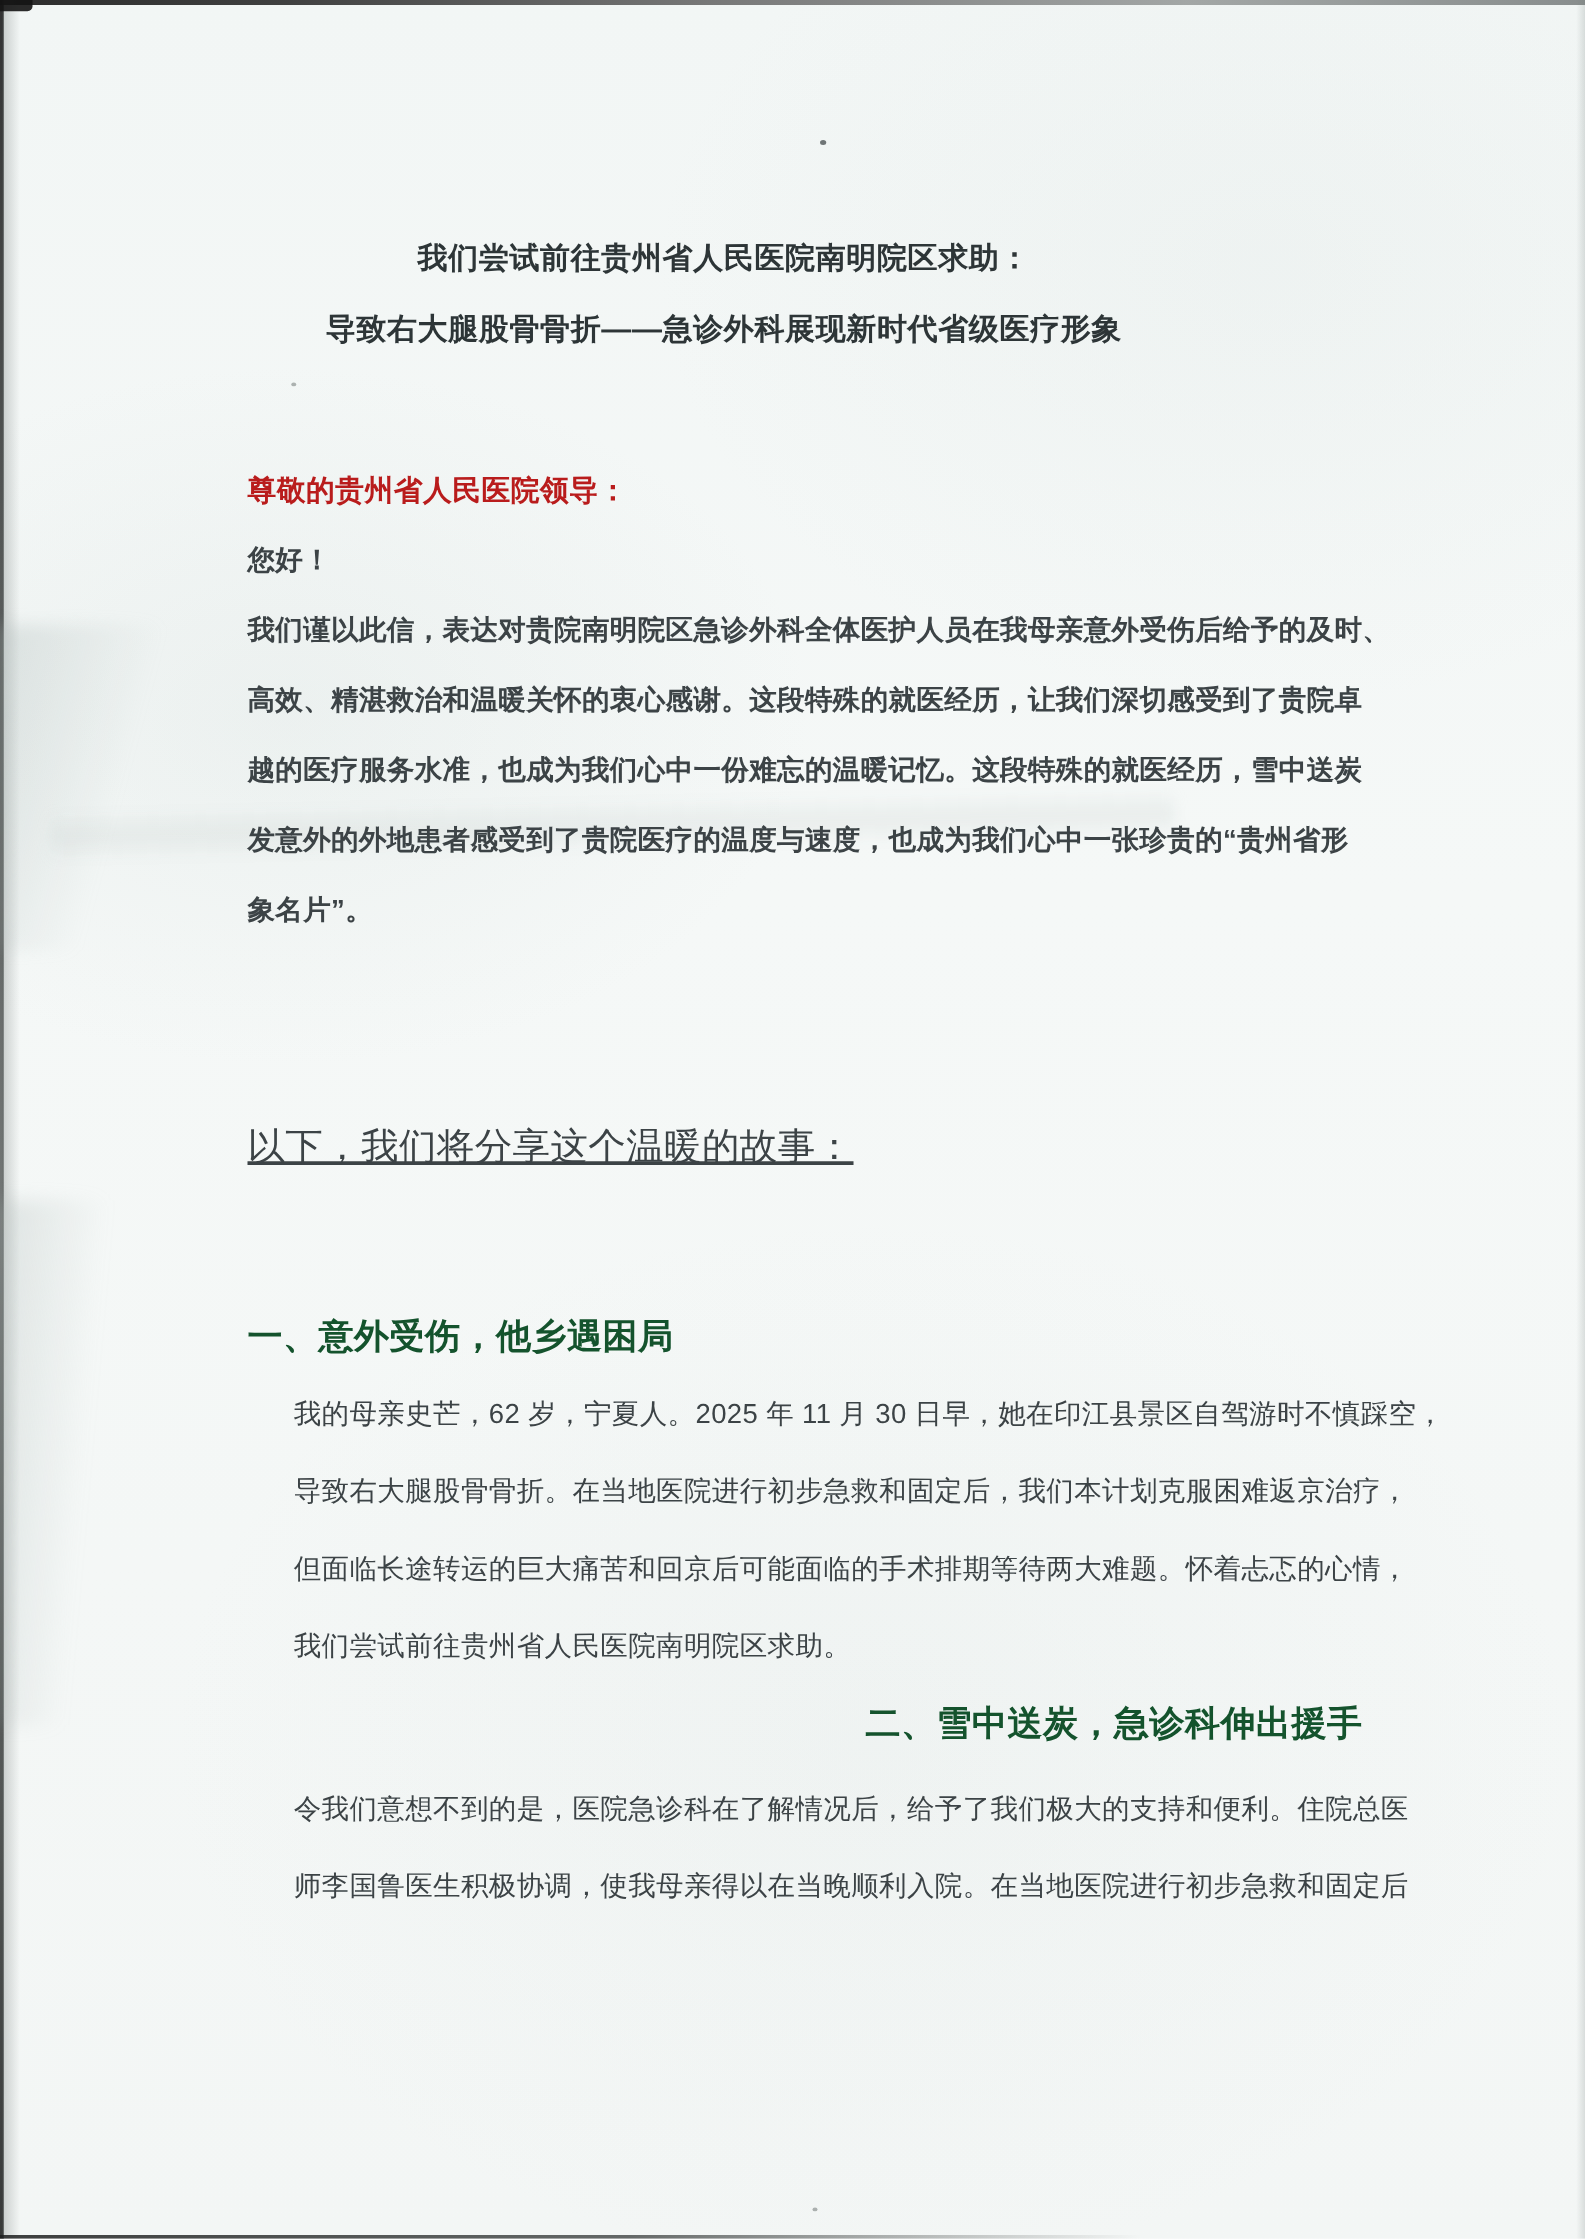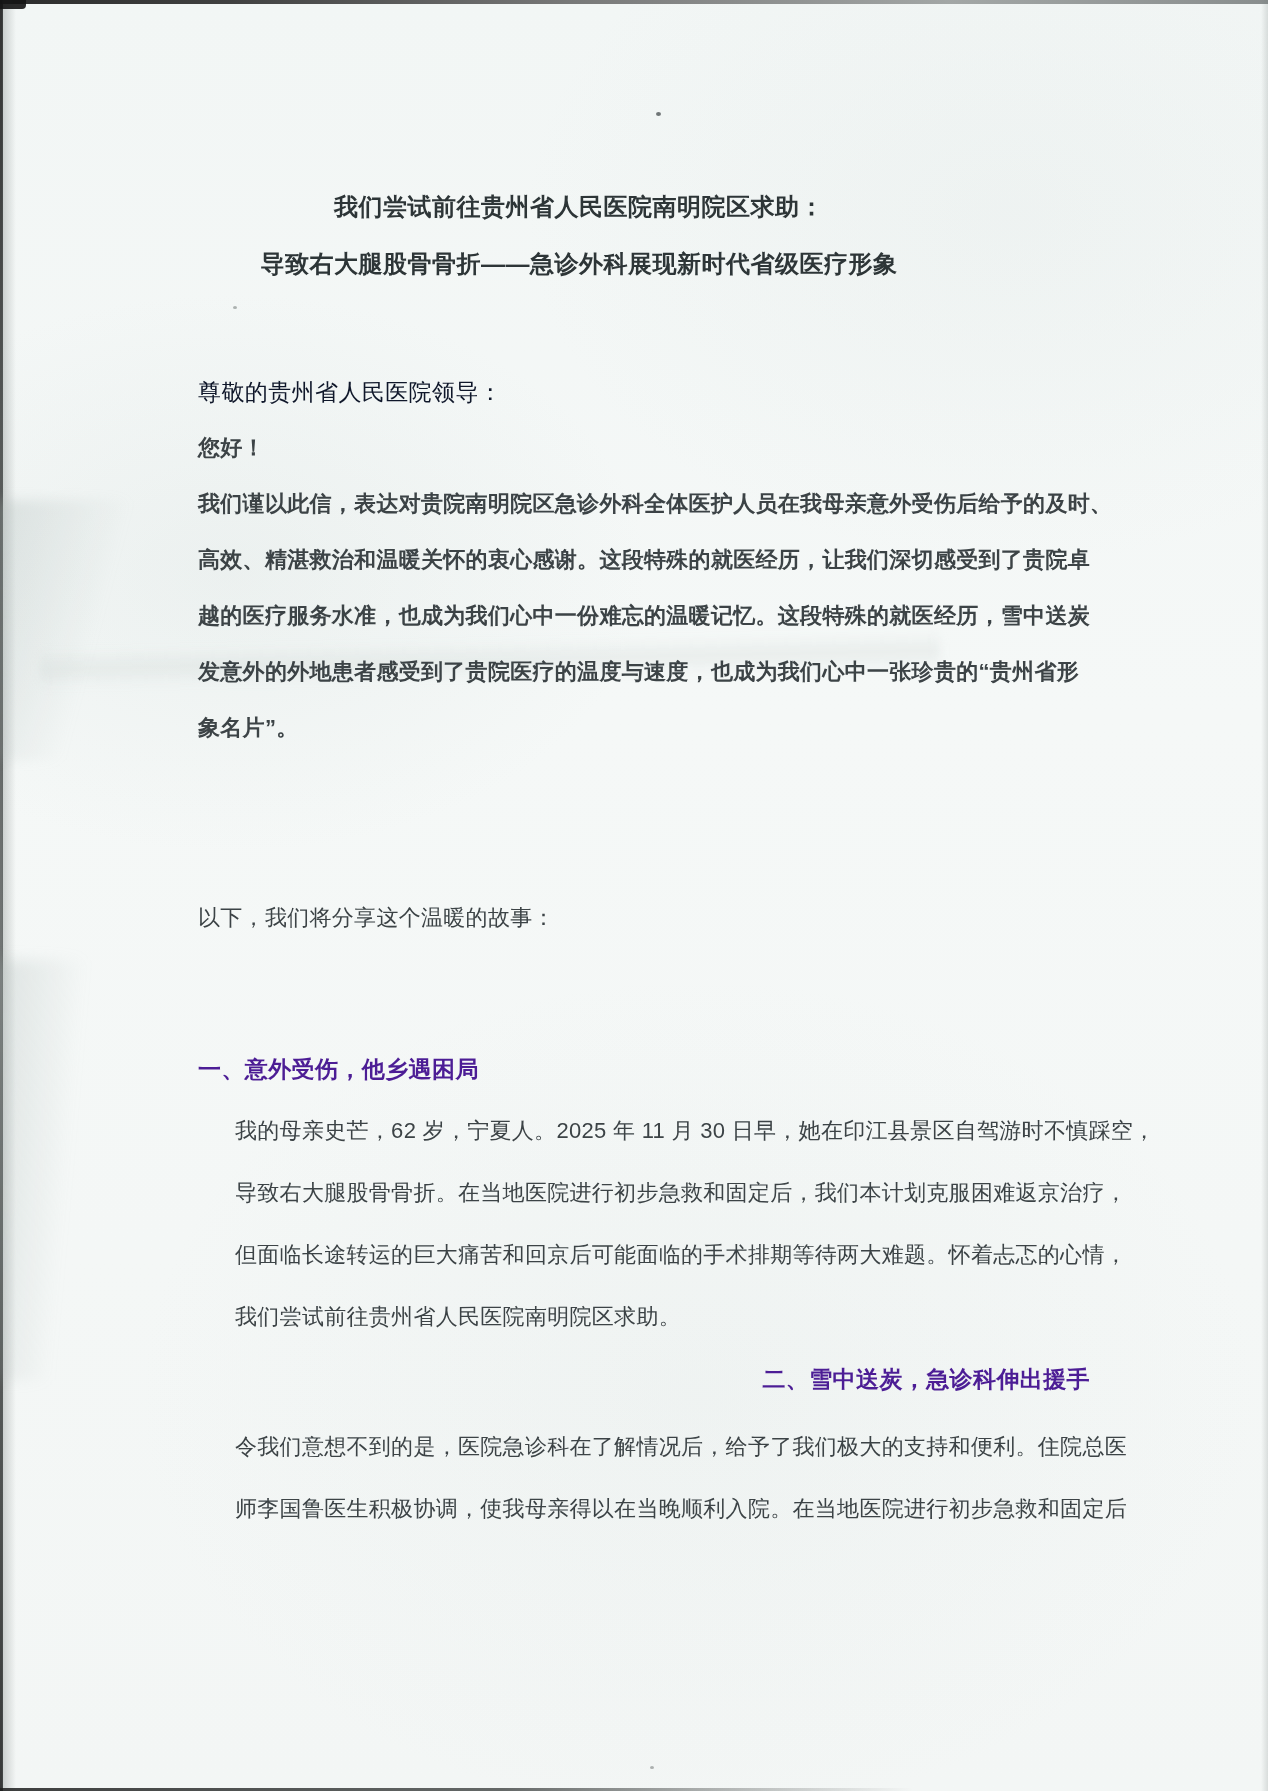--- a/index.html
+++ b/index.html
@@ -84,44 +84,45 @@
     text-align: center;
     padding-right: 130px;
     font-weight: bold;
     font-size: 24px;
     line-height: 57px;
     color: #2d3537;
     letter-spacing: 0.5px;
   }
   .salutation {
     margin-top: 72px;
-    font-weight: normal;
+    font-weight: bold;
     font-size: 23px;
     line-height: 56px;
-    color: #0f172a;
+    color: #b91c1c;
     letter-spacing: 0.4px;
   }
   .body-lines .line,
   .greeting {
     font-size: 22px;
     line-height: 56px;
     letter-spacing: 0.3px;
     white-space: nowrap;
     font-weight: bold;
   }
   .intro-line {
     margin-top: 134px;
-    font-size: 22px;
+    font-size: 30px;
     line-height: 56px;
     letter-spacing: 0.3px;
+    text-decoration: underline;
   }
   .section-heading {
     font-weight: bold;
-    font-size: 23px;
-    color: #4c1d95;
+    font-size: 28px;
+    color: #14532d;
     letter-spacing: 0.4px;
   }
   .heading-1 { margin-top: 92px; line-height: 62px; }
   .heading-2 { margin-top: 0; line-height: 62px; text-align: right; }
   .section-lines .line {
     font-size: 22px;
     line-height: 62px;
     letter-spacing: 0.3px;
     white-space: nowrap;
     margin-left: 37px;

